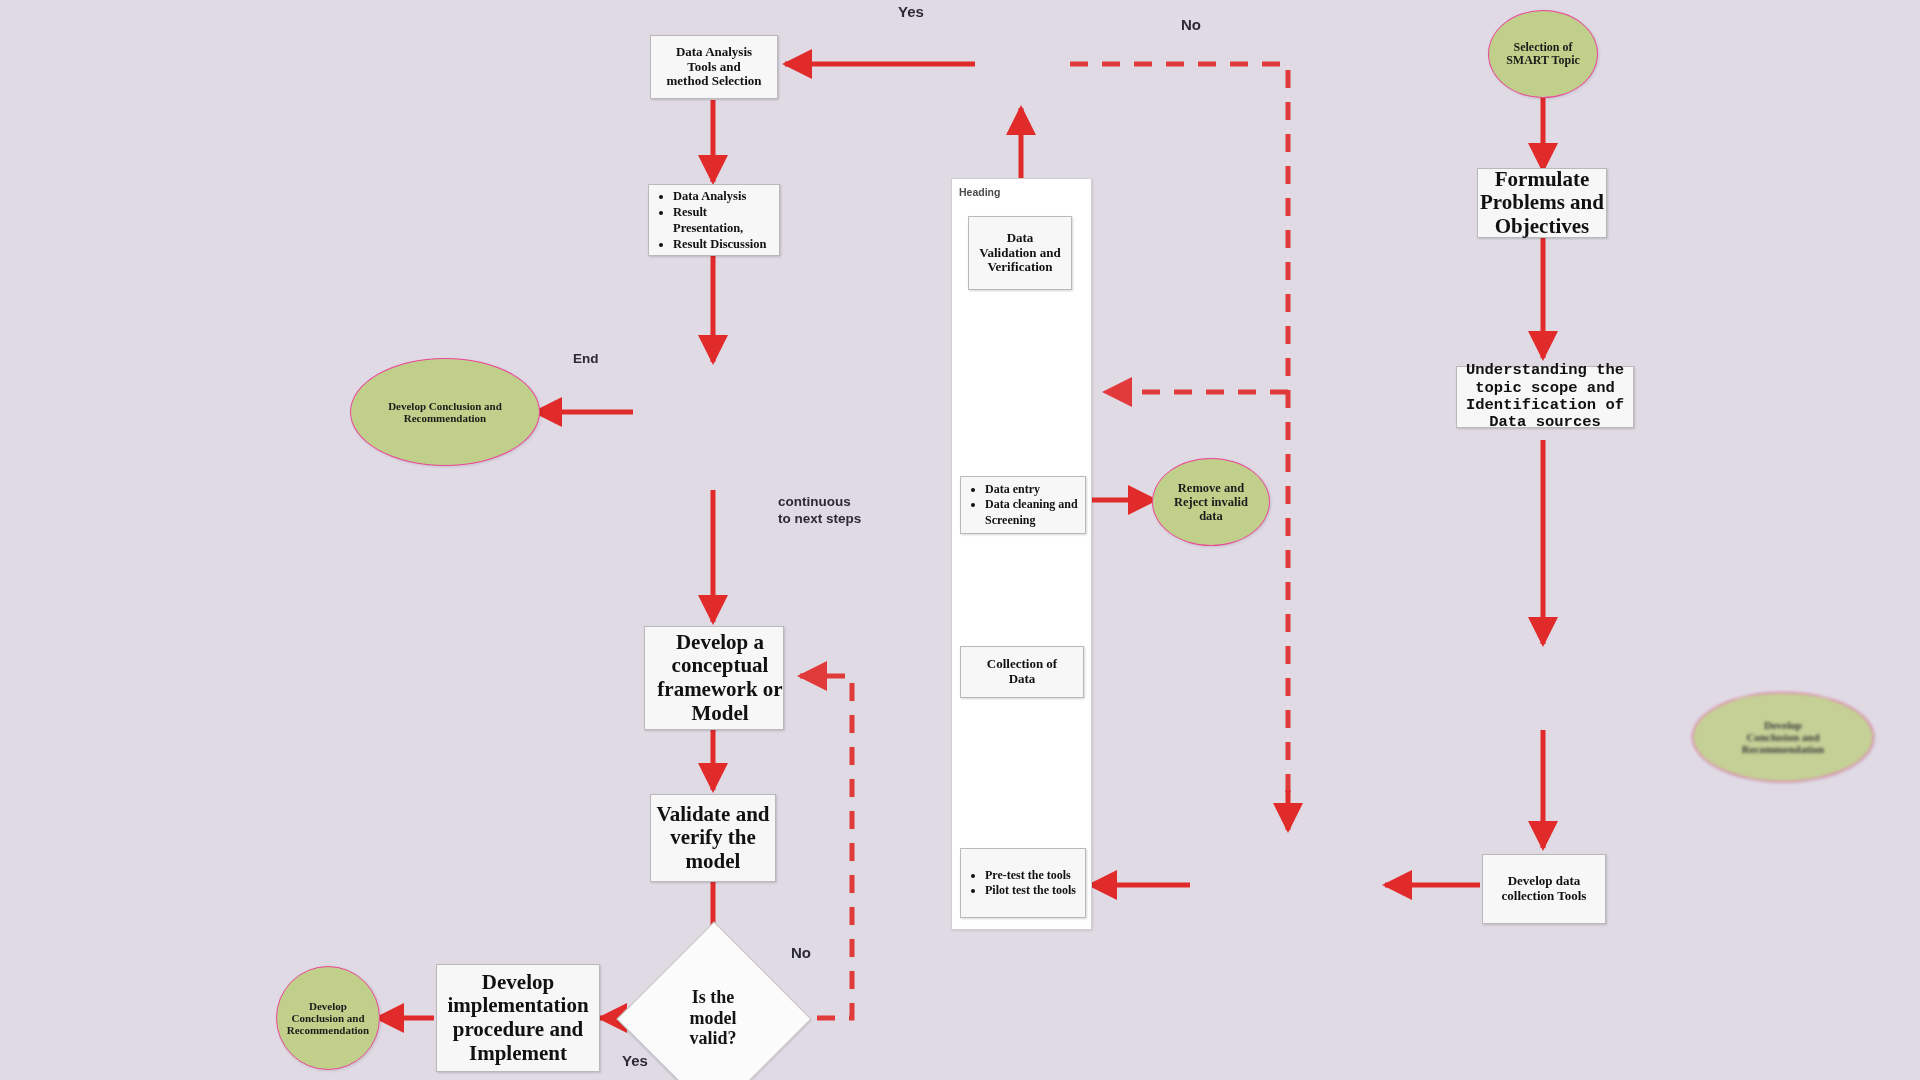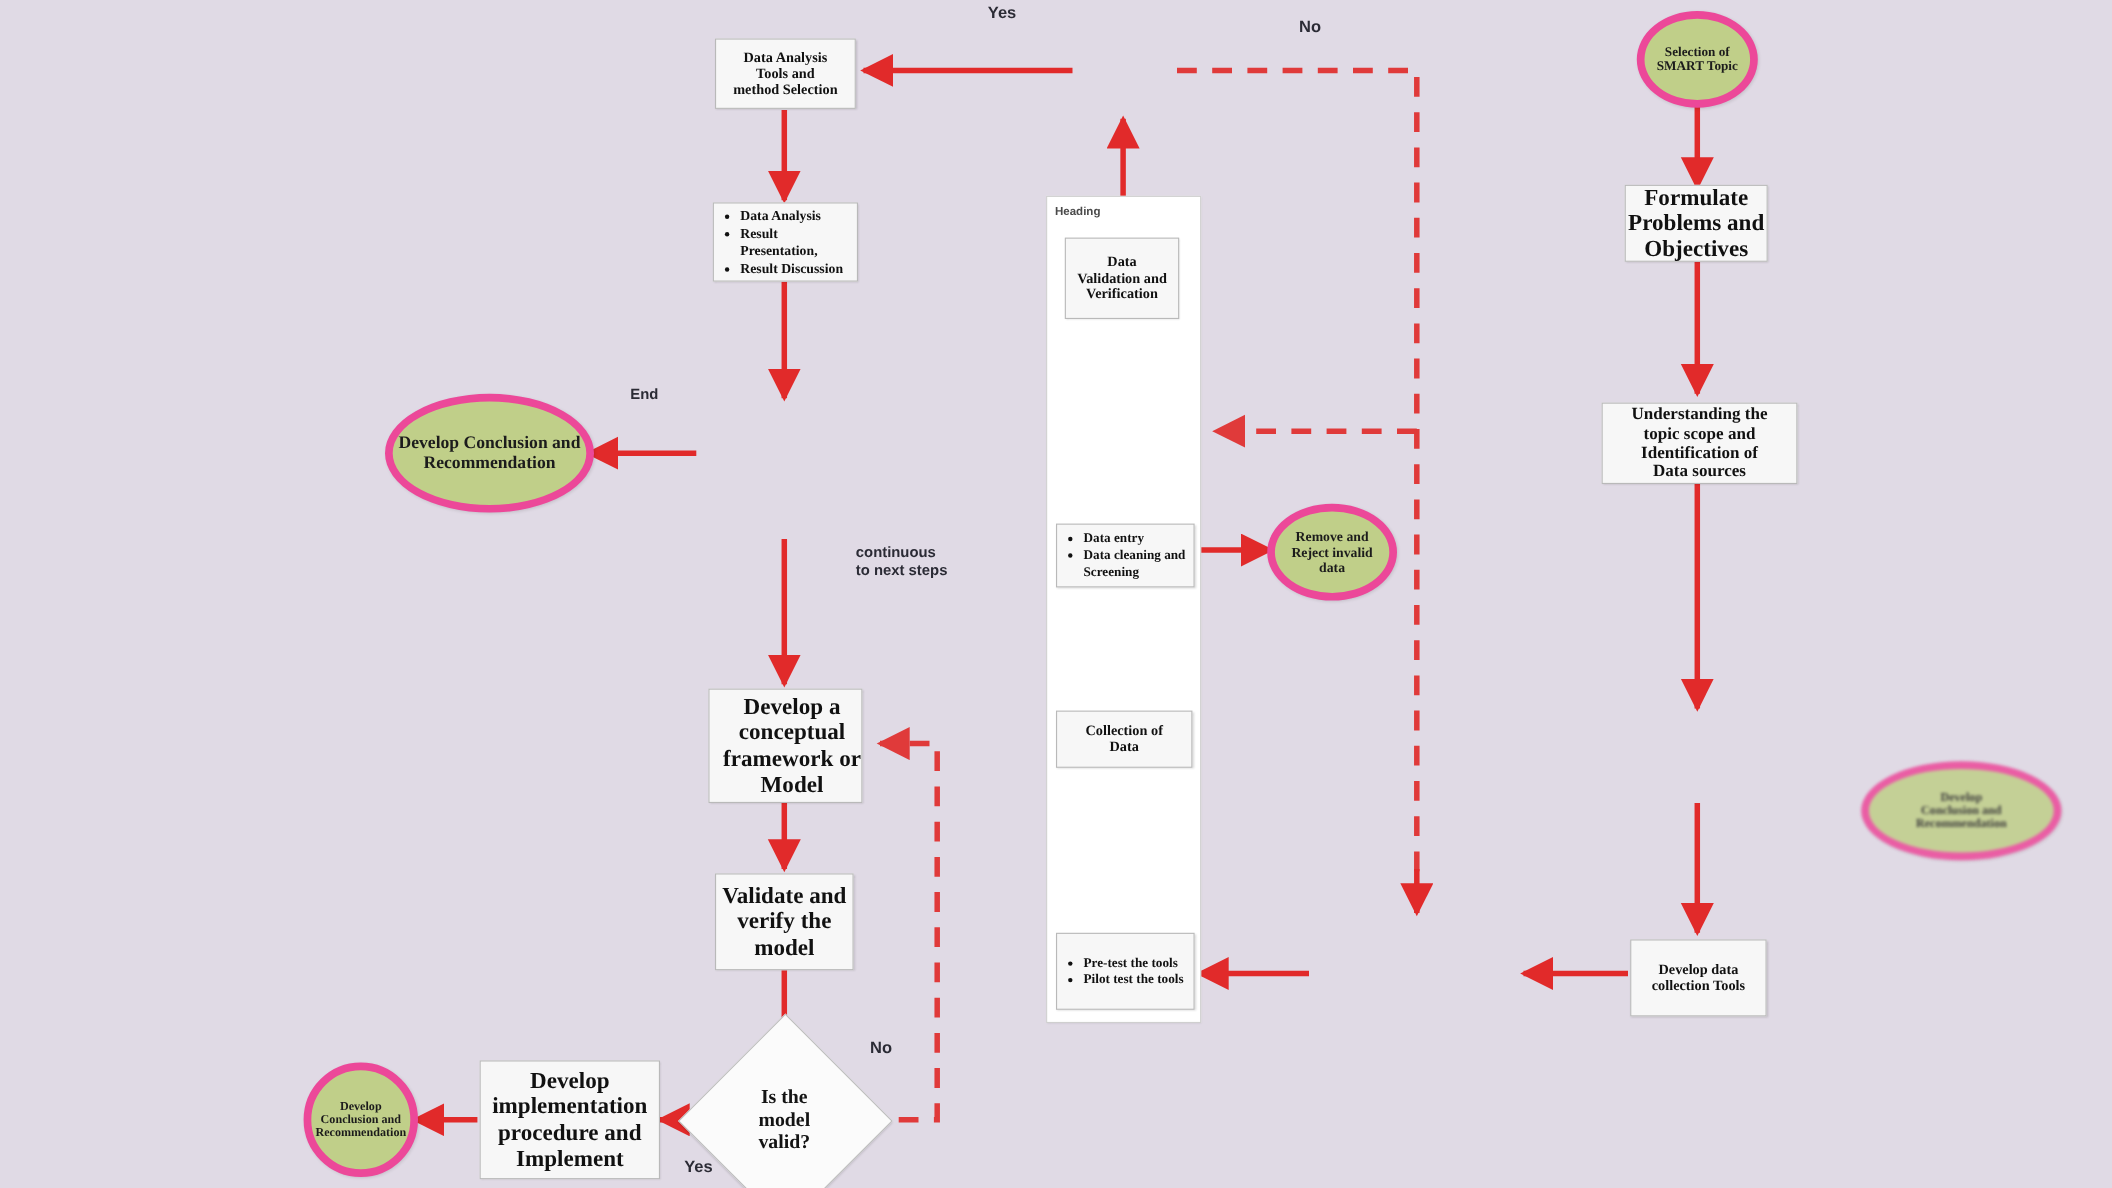--- a/index.html
+++ b/index.html
@@ -65,21 +65,21 @@
     align-items: center;
     justify-content: center;
     text-align: center;
     font-weight: bold;
     color: #141414;
     line-height: 1.14;
     z-index: 2;
   }
   .ellipse {
     background: #c0cf89;
-    border: 7px solid #ec4899;
+    border: 1px solid #ec4899;
     border-radius: 50%;
     color: #1c1c1c;
     box-shadow: 1px 1px 3px rgba(0,0,0,0.12);
   }
   .bullets {
     position: absolute;
     box-sizing: border-box;
     background: #f7f7f7;
     border: 1px solid #b9b9b9;
     box-shadow: 1px 1px 2px rgba(0,0,0,0.16);
@@ -192,21 +192,21 @@
     </g>
   </svg>
 
   <div class="node ellipse proc-sm" style="left:1488px; top:10px; width:110px; height:88px; font-size:12px; white-space:pre-line;">Selection of
 SMART Topic</div>
 
   <div class="node proc proc-lg" style="left:1477px; top:168px; width:130px; height:70px; white-space:pre-line;">Formulate
 Problems and
 Objectives</div>
 
-  <div class="node proc proc-md" style="left:1456px; top:366px; width:178px; height:74px; white-space:pre-line;">Understanding the
+  <div class="node proc proc-md" style="left:1456px; top:366px; width:178px; height:62px; white-space:pre-line;font-family:Liberation Mono, monospace;">Understanding the
 topic scope and
 Identification of
 Data  sources</div>
 
 
   <div class="node proc proc-sm" style="left:1482px; top:854px; width:124px; height:70px; white-space:pre-line;">Develop data
 collection Tools</div>
 
   <div class="node ellipse blur-text" style="left:1692px; top:692px; width:182px; height:90px; font-size:11px; white-space:pre-line;">Develop
 Conclusion and
@@ -248,21 +248,21 @@
 
   <div class="bullets bl-sm" style="left:648px; top:184px; width:132px; height:72px;">
     <ul>
       <li>Data Analysis</li>
       <li>Result Presentation,</li>
       <li>Result Discussion</li>
     </ul>
   </div>
 
 
-  <div class="node ellipse" style="left:350px; top:358px; width:190px; height:108px; font-size:16px; white-space:pre-line;">Develop Conclusion and
+  <div class="node ellipse" style="left:350px; top:358px; width:190px; height:108px; font-size:11px; white-space:pre-line;">Develop Conclusion and
 Recommendation</div>
 
   <div class="node proc proc-lg" style="left:644px; top:626px; width:140px; height:104px; white-space:pre-line;padding-left:12px;">Develop a
 conceptual
 framework or
 Model</div>
 
   <div class="node proc proc-lg" style="left:650px; top:794px; width:126px; height:88px; white-space:pre-line;">Validate and
 verify the
 model</div>

